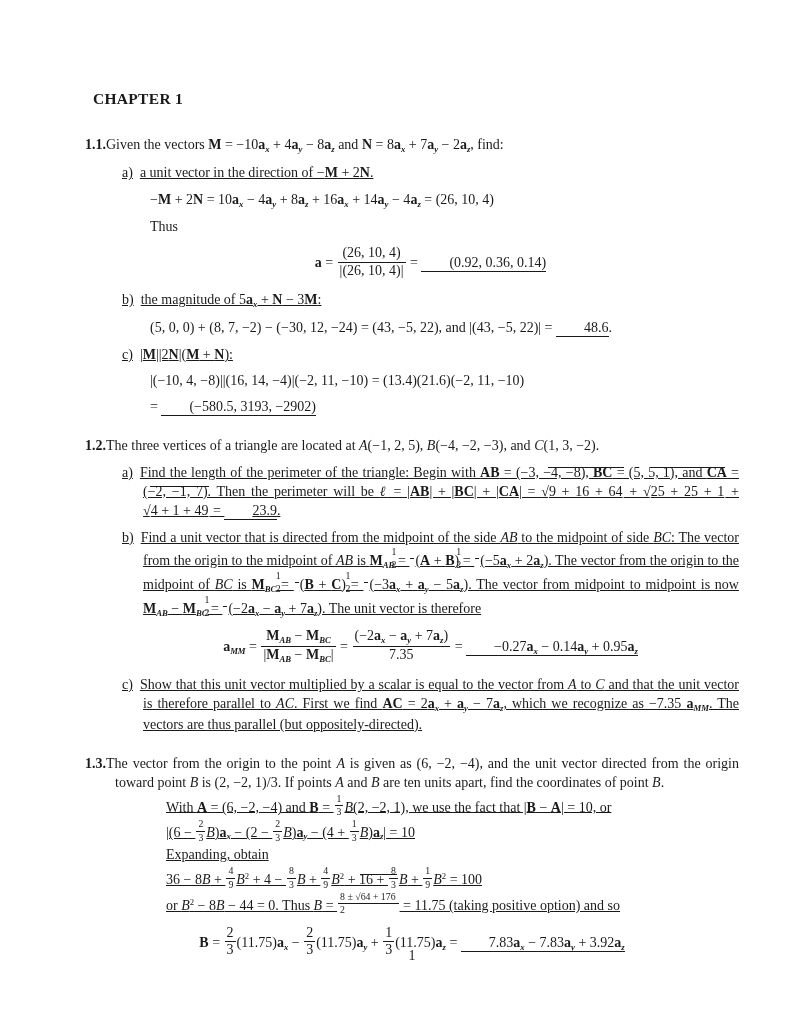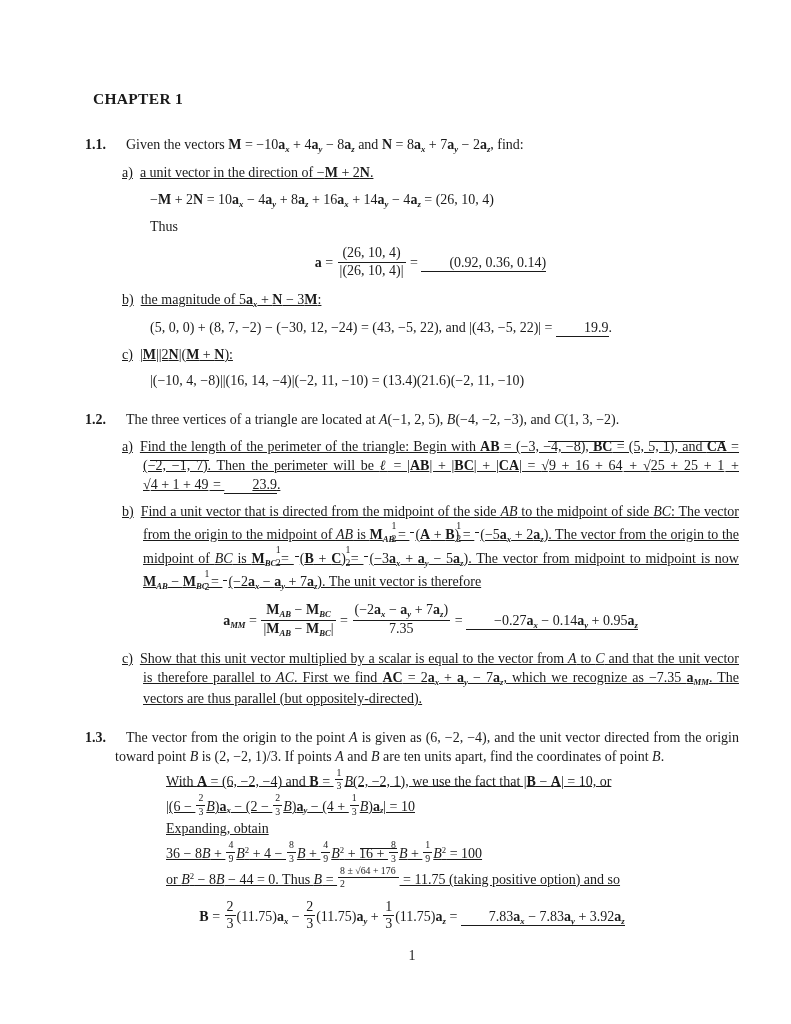--- a/index.html
+++ b/index.html
@@ -7,21 +7,21 @@
     width:791px;height:1024px;margin:0 auto;background:#ffffff;
     position:relative;box-sizing:border-box;
     padding:88px 52px 0 85px;
     font-family:"Liberation Serif","DejaVu Serif",serif;
     font-size:14px;line-height:1.36;color:#1a1a1a;
     overflow:hidden;
   }
   .chapter-title{font-weight:bold;font-size:15.5px;margin:0 0 26px 8px;letter-spacing:.3px;}
   .problem{margin-bottom:20px;}
   .phead{padding-left:30px;text-indent:-30px;text-align:justify;}
-  .pnum{font-weight:bold;padding-right:20px;}
+  .pnum{font-weight:bold;padding-right:0;}
   .parts{padding-left:37px;}
   .part{margin-top:8px;}
   .phead2{padding-left:21px;text-indent:-21px;text-align:justify;text-decoration:underline;}
   .plabel{padding-right:7px;}
   .part .sol{margin:7px 0 7px 28px;}
   .problem > .sol{margin:2px 0 2px 81px;text-decoration:underline;}
   .display{text-align:center;margin:10px 0 12px;}
   .b{font-weight:bold;}
   .i{font-style:italic;}
   .bsub{font-size:.62em;font-style:italic;font-weight:bold;vertical-align:-0.3em;}
@@ -53,27 +53,28 @@
           <span class="plabel">a)</span><span>a unit vector in the direction of −<span class="b">M</span> + 2<span class="b">N</span>.</span>
         </div>
         <div class="sol">−<span class="b">M</span> + 2<span class="b">N</span> = 10<span class="b">a</span><span class="bsub">x</span> − 4<span class="b">a</span><span class="bsub">y</span> + 8<span class="b">a</span><span class="bsub">z</span> + 16<span class="b">a</span><span class="bsub">x</span> + 14<span class="b">a</span><span class="bsub">y</span> − 4<span class="b">a</span><span class="bsub">z</span> = (26, 10, 4)</div>
         <div class="sol">Thus</div>
         <div class="display"><span class="b">a</span> = <span class="frac"><span class="num">(26, 10, 4)</span><span class="den">|(26, 10, 4)|</span></span> = <span class="ul">(0.92, 0.36, 0.14)</span></div>
       </div>
       <div class="part">
         <div class="phead2">
           <span class="plabel">b)</span><span>the magnitude of 5<span class="b">a</span><span class="bsub">x</span> + <span class="b">N</span> − 3<span class="b">M</span>:</span>
         </div>
-        <div class="sol">(5, 0, 0) + (8, 7, −2) − (−30, 12, −24) = (43, −5, 22), and |(43, −5, 22)| = <span class="ul">19.9</span>.</div>
+        <div class="sol">(5, 0, 0) + (8, 7, −2) − (−30, 12, −24) = (43, −5, 22), and |(43, −5, 22)| = <span class="ul">48.6</span>.</div>
       </div>
       <div class="part">
         <div class="phead2">
           <span class="plabel">c)</span><span>|<span class="b">M</span>||2<span class="b">N</span>|(<span class="b">M</span> + <span class="b">N</span>):</span>
         </div>
         <div class="sol">|(−10, 4, −8)||(16, 14, −4)|(−2, 11, −10) = (13.4)(21.6)(−2, 11, −10)</div>
+        <div class="sol">= <span class="ul">(−580.5, 3193, −2902)</span></div>
       </div>
     </div>
   </section>
 
   <section class="problem">
     <div class="phead">
       <span class="pnum">1.2.</span><span>The three vertices of a triangle are located at <span class="i">A</span>(−1, 2, 5), <span class="i">B</span>(−4, −2, −3), and <span class="i">C</span>(1, 3, −2).</span>
     </div>
     <div class="parts">
       <div class="part">

